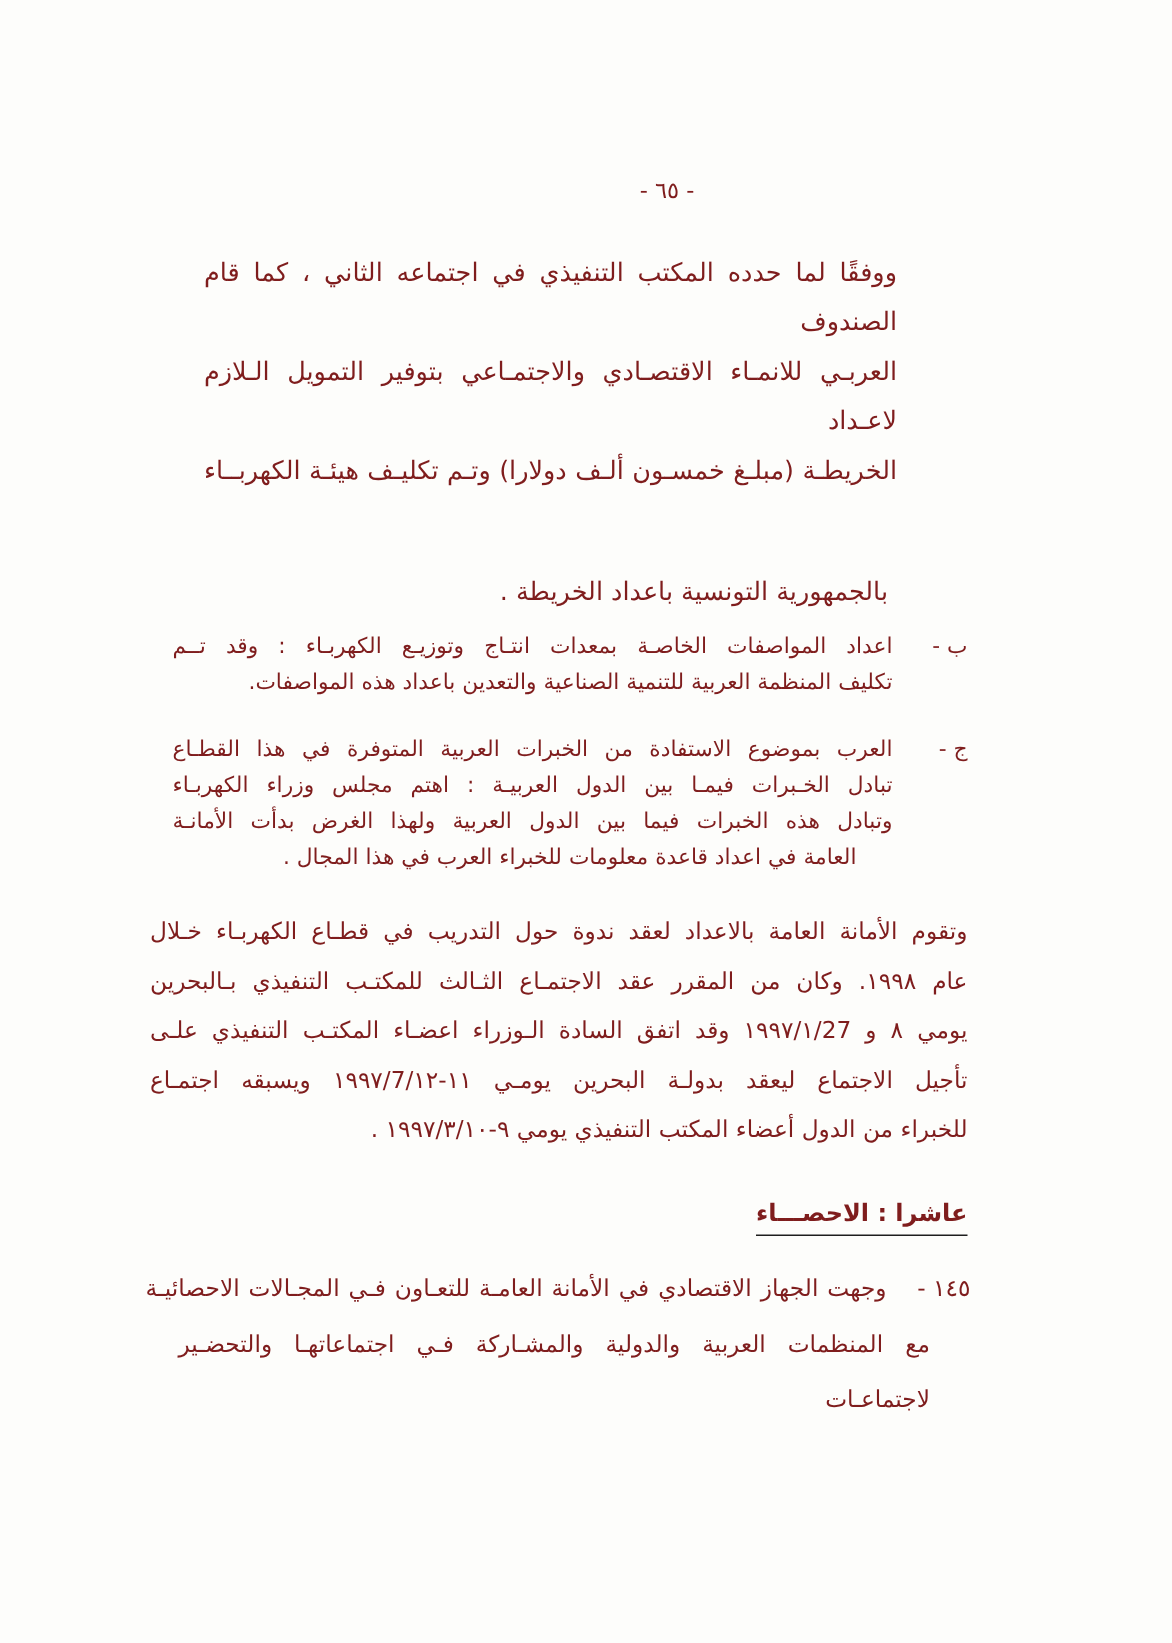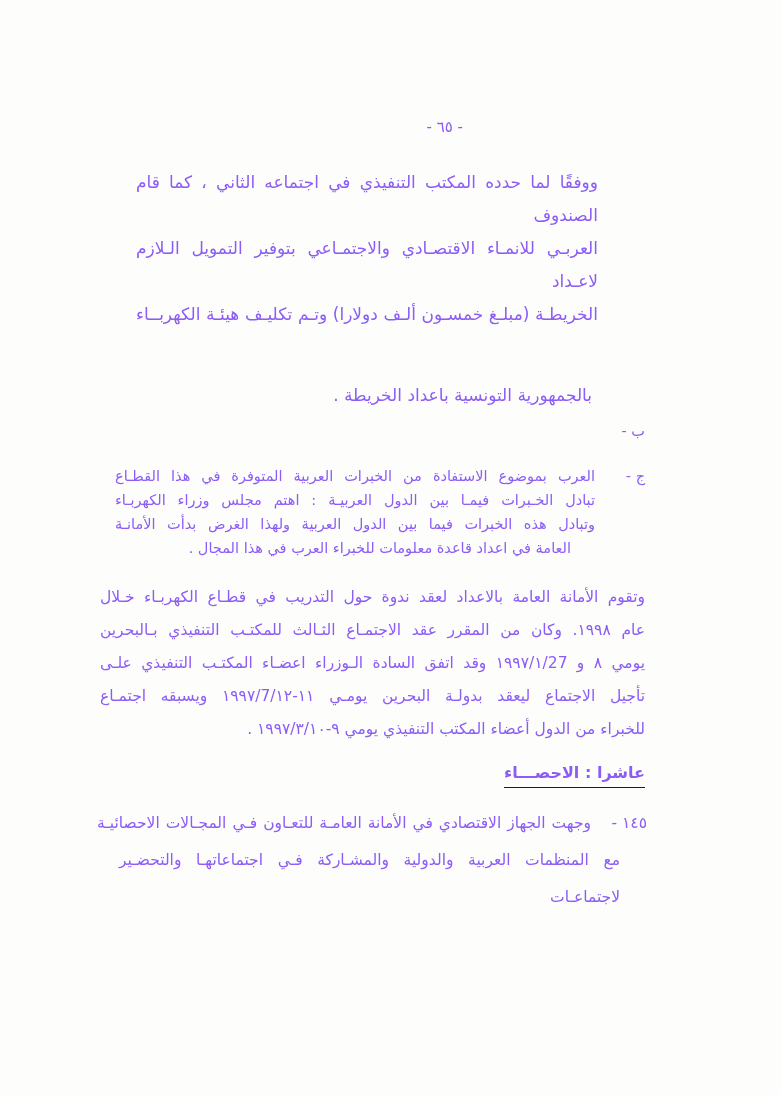--- a/index.html
+++ b/index.html
@@ -5,21 +5,21 @@
   html, body { margin: 0; padding: 0; }
   body {
     width: 781px; height: 1095px;
     background: #ffffff;
     font-family: "DejaVu Sans", sans-serif;
   }
   .page {
     position: relative;
     width: 781px; height: 1095px;
     background: #fdfdfb;
-    color: #8b5cf6;
+    color: #7f1d1d;
     direction: rtl;
     overflow: hidden;
   }
   .page-number {
     position: absolute;
     top: 118px; right: 318px;
     font-size: 15px;
     letter-spacing: 3px;
     white-space: nowrap;
   }
@@ -49,21 +49,21 @@
 
   
   .para-training {
     margin: 21px 136px 12px 0;
     width: 545px;
     font-size: 15.5px;
     line-height: 33px;
   }
 
   
-  .heading-row { margin: 17px 136px 0 0; }
+  .heading-row { margin: 29px 136px 0 0; }
   .section-heading {
     display: inline-block;
     font-weight: bold;
     font-size: 16px;
     padding-bottom: 5px;
     border-bottom: 1.7px solid #1e1e1e;
   }
 
   
   .para-145 {
@@ -86,20 +86,24 @@
 
   <div class="block-a">
     <div class="ln just">ووفقًا لما حدده المكتب التنفيذي في اجتماعه الثاني ، كما قام الصندوف</div>
     <div class="ln just">العربـي للانمـاء الاقتصـادي والاجتمـاعي بتوفير التمويل الـلازم لاعـداد</div>
     <div class="ln just">الخريطـة (مبلـغ خمسـون ألـف دولارا) وتـم تكليـف هيئـة الكهربــاء</div>
     <div class="ln last">بالجمهورية التونسية باعداد الخريطة .</div>
   </div>
 
   <div class="item item-b">
     <div class="marker">ب -</div>
+    <div class="itxt">
+      <div class="ln just">اعداد المواصفات الخاصـة بمعدات انتـاج وتوزيـع الكهربـاء : وقد تــم</div>
+      <div class="ln">تكليف المنظمة العربية للتنمية الصناعية والتعدين باعداد هذه المواصفات.</div>
+    </div>
   </div>
 
   <div class="item item-c">
     <div class="marker">ج -</div>
     <div class="itxt">
       <div class="ln just">العرب بموضوع الاستفادة من الخبرات العربية المتوفرة في هذا القطـاع</div>
       <div class="ln just">تبادل الخـبرات فيمـا بين الدول العربيـة : اهتم مجلس وزراء الكهربـاء</div>
       <div class="ln just">وتبادل هذه الخبرات فيما بين الدول العربية ولهذا الغرض بدأت الأمانـة</div>
       <div class="ln ind">العامة في اعداد قاعدة معلومات للخبراء العرب في هذا المجال .</div>
     </div>

